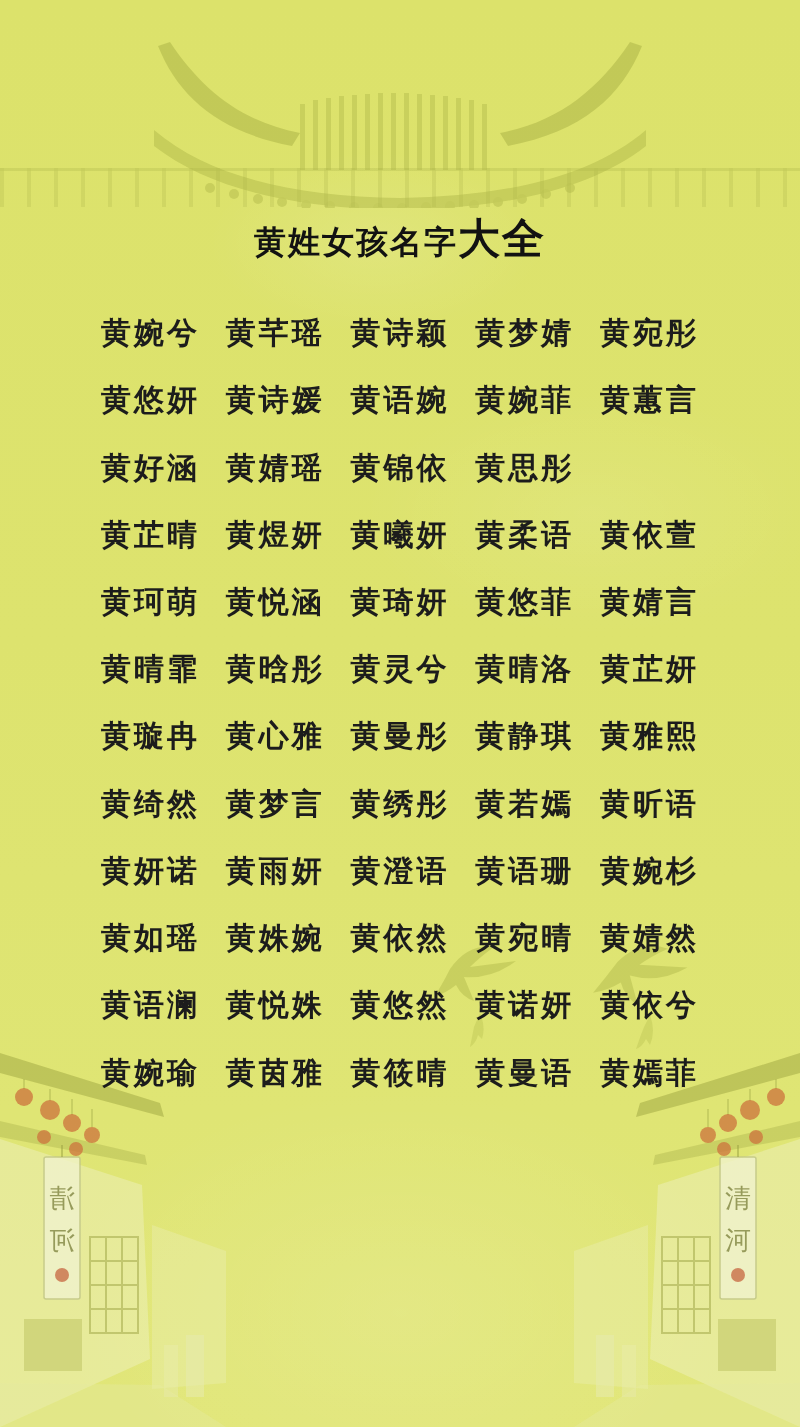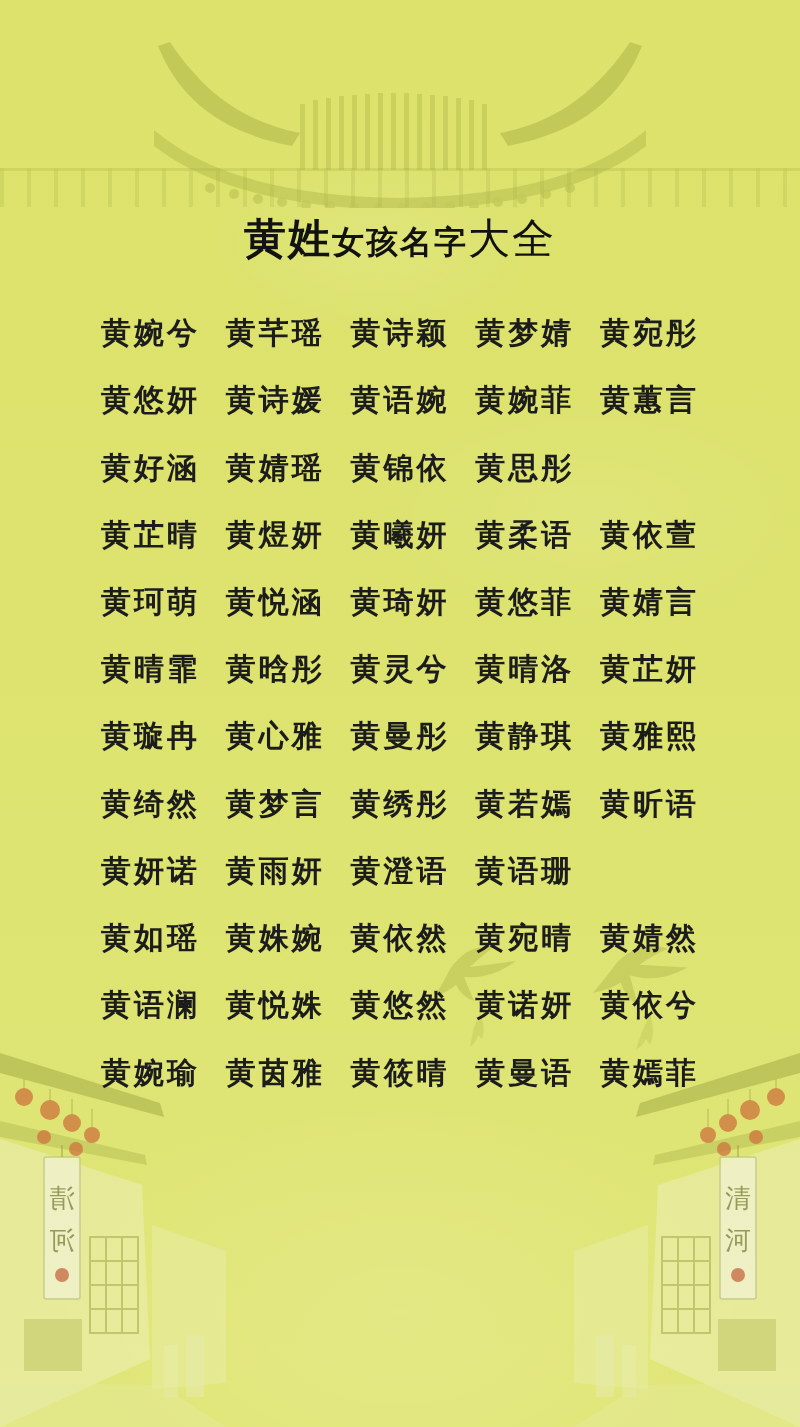--- a/index.html
+++ b/index.html
@@ -22,23 +22,23 @@
       rgba(150,158,58,.45) 0 4px, rgba(150,158,58,0) 4px 27px);
   }
   .roof-svg{left:150px;top:38px;width:500px;height:170px;opacity:.55;}
   .cranes-svg{left:420px;top:935px;width:300px;height:120px;opacity:.5;}
   .street-svg{left:0;top:1027px;width:800px;height:400px;opacity:.85;}
   
   .title{
     position:absolute;left:0;top:190px;width:800px;text-align:center;
     color:#121212;letter-spacing:2px;white-space:nowrap;
   }
-  .title .t-prefix{font-size:42px;font-weight:800;}
+  .title .t-prefix{font-size:32px;font-weight:800;}
   .title .t-emph{font-size:32px;font-weight:900;}
-  .title .t-suffix{font-size:42px;font-weight:400;margin-top:12px;}
+  .title .t-suffix{font-size:42px;font-weight:700;margin-top:12px;}
   
   .names-grid{
     position:absolute;left:88px;top:300px;width:624px;height:874px;
     display:grid;grid-template-rows:repeat(13,1fr);
   }
   .name-row{display:grid;grid-template-columns:repeat(5,1fr);align-items:center;}
   .name-cell{
     text-align:center;color:#1c1c1c;
     font-family:"DejaVu Serif","Liberation Serif",serif;
     font-weight:700;font-size:30px;letter-spacing:3px;white-space:nowrap;
@@ -216,20 +216,21 @@
         <div class="name-cell">黄梦言</div>
         <div class="name-cell">黄绣彤</div>
         <div class="name-cell">黄若嫣</div>
         <div class="name-cell">黄昕语</div>
       </div>
       <div class="name-row">
         <div class="name-cell">黄妍诺</div>
         <div class="name-cell">黄雨妍</div>
         <div class="name-cell">黄澄语</div>
         <div class="name-cell">黄语珊</div>
+        <div class="name-cell">黄婉杉</div>
       </div>
       <div class="name-row">
         <div class="name-cell">黄如瑶</div>
         <div class="name-cell">黄姝婉</div>
         <div class="name-cell">黄依然</div>
         <div class="name-cell">黄宛晴</div>
         <div class="name-cell">黄婧然</div>
       </div>
       <div class="name-row">
         <div class="name-cell">黄语澜</div>

